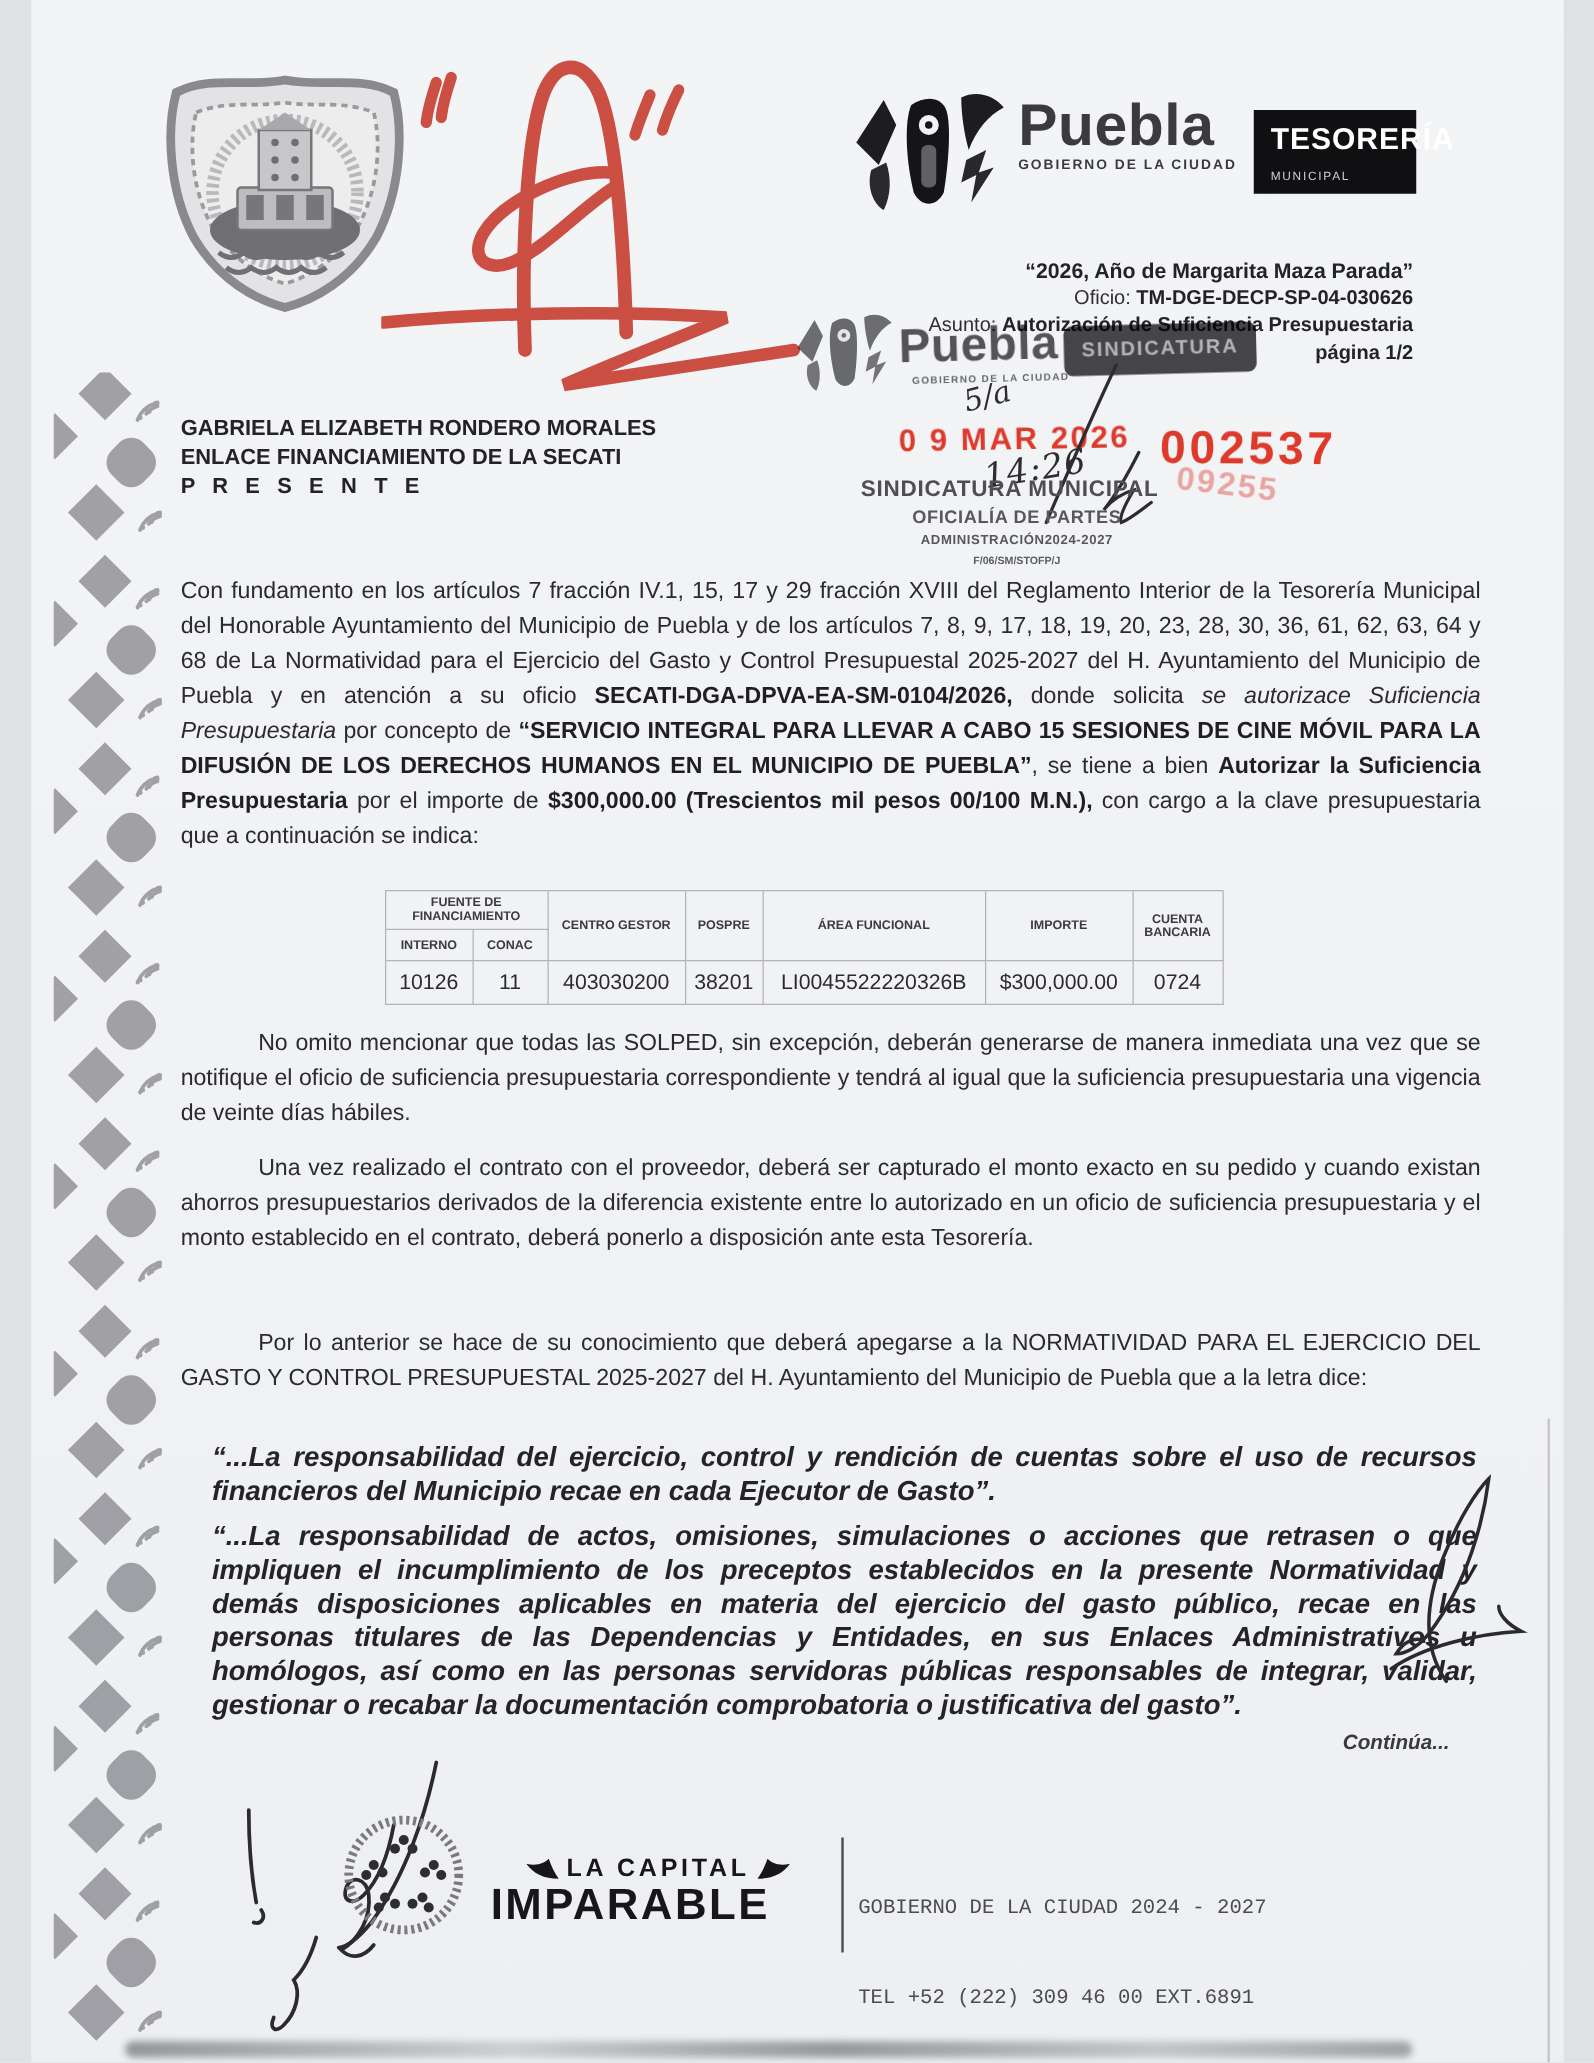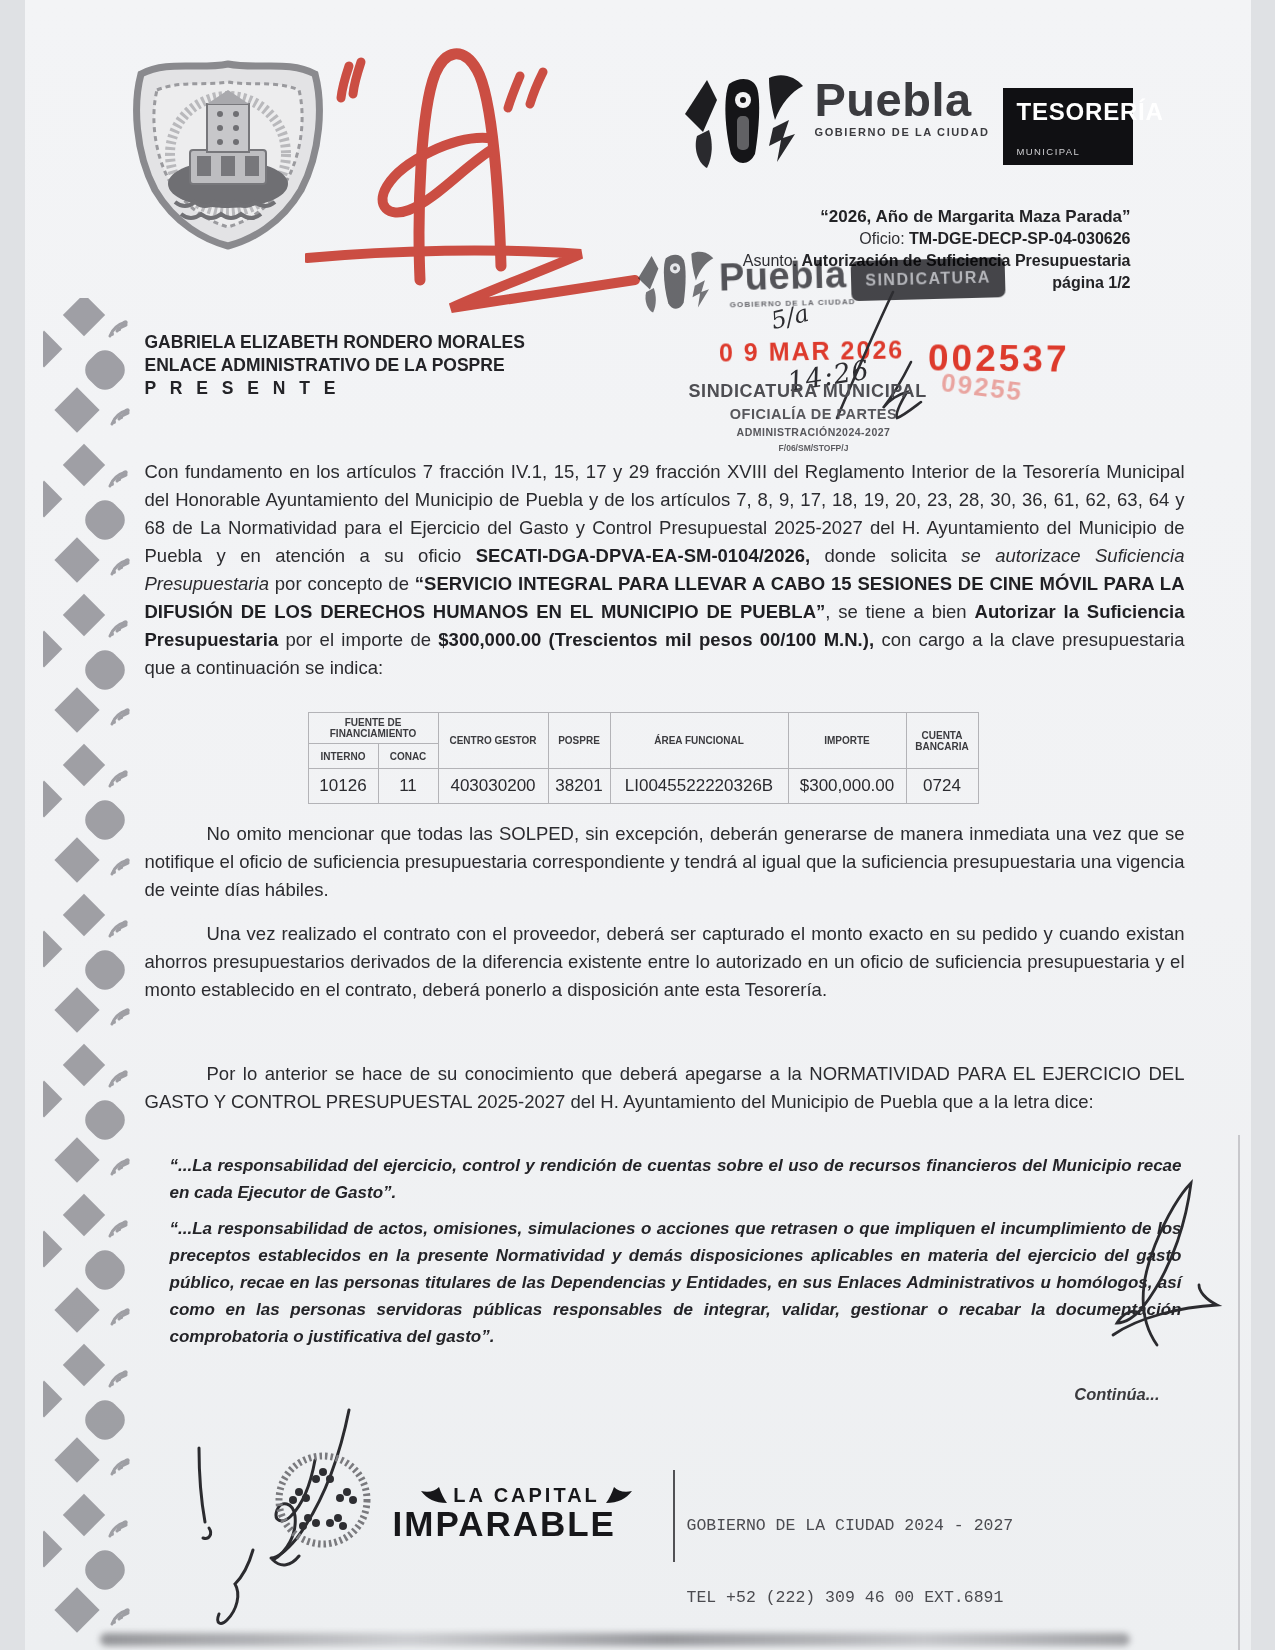--- a/index.html
+++ b/index.html
@@ -12,21 +12,21 @@
   .tv-unit{position:relative;width:92px;height:150px;}
   .dmd{position:absolute;background:#94949a;transform:rotate(45deg);}
   .quat{border-radius:38%;}
   .sprig{position:absolute;}
   
   .wordmark{font-weight:bold;color:#3b3b3f;letter-spacing:.5px;}
   #brand-word{font-size:47px;line-height:44px;}
   #brand-tag{font-size:11px;letter-spacing:1.6px;font-weight:bold;color:#3b3b3f;margin-top:4px;}
   #division-badge{background:#101013;color:#fff;padding:10px 12px 8px 14px;}
   #division-badge .t1{font-size:24px;font-weight:bold;letter-spacing:.8px;}
-  #division-badge .t2{font-size:9.5px;color:#cfcfd2;letter-spacing:1.4px;margin-top:20px;}
+  #division-badge .t2{font-size:9.5px;color:#cfcfd2;letter-spacing:1.4px;margin-top:10px;}
   .hdr-line{position:absolute;left:420px;width:686px;text-align:right;font-size:16px;color:#2f2f33;}
   .hdr-line b{color:#232326;}
   
   #sind-stamp{position:absolute;left:608px;top:236px;width:372px;height:84px;transform:rotate(-1.5deg);opacity:.93;mix-blend-mode:multiply;}
   #sind-word{position:absolute;left:86px;top:18px;font-size:38px;font-weight:bold;color:#4a4a4e;letter-spacing:.5px;filter:blur(.4px);}
   #sind-box{position:absolute;left:218px;top:26px;width:154px;height:40px;background:#3a3a3e;border-radius:7px;
             display:flex;align-items:center;justify-content:center;filter:blur(.3px);}
   #sind-box span{color:#b9b9bd;font-weight:bold;font-size:16px;letter-spacing:1.5px;}
   #sind-tag{position:absolute;left:96px;top:62px;font-size:8px;font-weight:bold;color:#606065;letter-spacing:1.1px;filter:blur(.5px);}
   
@@ -42,21 +42,21 @@
   #rx-folio{position:absolute;left:903px;top:338px;font-size:37px;letter-spacing:3px;transform:rotate(.5deg);filter:blur(.3px);}
   #rx-folio-ghost{position:absolute;left:916px;top:372px;font-size:26px;letter-spacing:2px;color:#dd3a2c;opacity:.42;transform:rotate(7deg);filter:blur(.6px);font-weight:bold;}
   .handw{font-family:"DejaVu Serif",serif;font-style:italic;color:#2d2d31;}
   #hw-note{position:absolute;left:746px;top:303px;font-size:24px;transform:rotate(-14deg);}
   #hw-time{position:absolute;left:762px;top:360px;font-size:27px;transform:rotate(-9deg);letter-spacing:1px;}
   
   .para{position:absolute;left:120px;width:1040px;text-align:justify;font-size:18.5px;line-height:28px;color:#2b2b2f;}
   .ind{text-indent:62px;}
   .para .b{font-weight:bold;color:#1f1f23;}
   .para .i{font-style:italic;}
-  .quote{position:absolute;left:145px;width:1012px;text-align:justify;font-size:17px;line-height:27px;
+  .quote{position:absolute;left:145px;width:1012px;text-align:justify;font-size:22px;line-height:27px;
          font-weight:bold;font-style:italic;color:#242428;}
   #continua{position:absolute;left:120px;width:1015px;text-align:right;font-style:italic;font-weight:bold;font-size:16.5px;color:#3a3a3e;}
   
   #clave{position:absolute;left:283px;top:712px;display:grid;
          grid-template-columns:70px 60px 110px 62px 178px 118px 72px;
          border-left:1px solid #b3b3b7;border-top:1px solid #b3b3b7;background:#fdfdfd00;}
   #clave div{border-right:1px solid #b3b3b7;border-bottom:1px solid #b3b3b7;
              display:flex;align-items:center;justify-content:center;text-align:center;}
   .th{font-size:10px;font-weight:bold;color:#3b3b3f;line-height:11px;padding:2px 2px;}
   .td{font-size:17px;color:#2b2b2f;height:34px;}
@@ -308,21 +308,21 @@
     </svg>
     <div id="sind-word">Puebla</div>
     <div id="sind-box">
         <span>SINDICATURA</span>
       </div>
     <div id="sind-tag">GOBIERNO DE LA CIUDAD</div>
   </div>
 
   <div id="addressee">
     <div>GABRIELA ELIZABETH RONDERO MORALES</div>
-    <div>ENLACE ADMINISTRATIVO DE LA POSPRE</div>
+    <div>ENLACE FINANCIAMIENTO DE LA SECATI</div>
     <div class="sp">P R E S E N T E</div>
   </div>
 
   <div id="hw-note" class="handw">5/a</div>
   <div id="rx-date" class="redstamp">0 9 MAR 2026</div>
   <div id="hw-time" class="handw">14:26</div>
   <svg class="abs" style="left:700px;top:290px" width="260" height="160" viewBox="0 0 260 160">
     <g stroke="#2d2d31" stroke-width="2.6" fill="none" stroke-linecap="round">
       <path d="M168 2 C150 40 130 86 112 128"></path>
       <path d="M186 72 C176 92 166 108 158 118 C164 110 174 104 182 102 C176 112 170 124 172 128 C178 126 188 118 196 112"></path>

